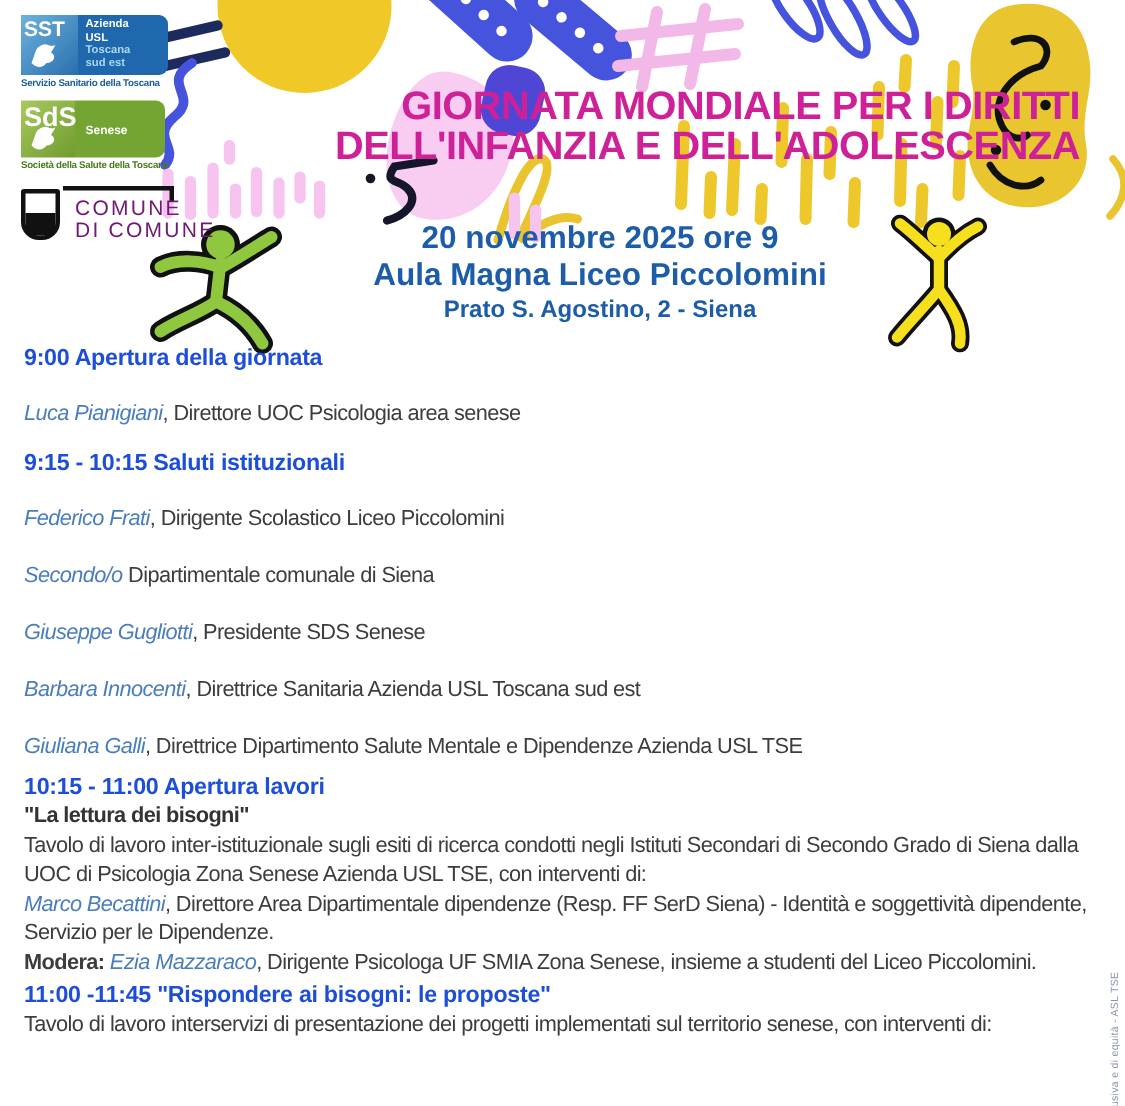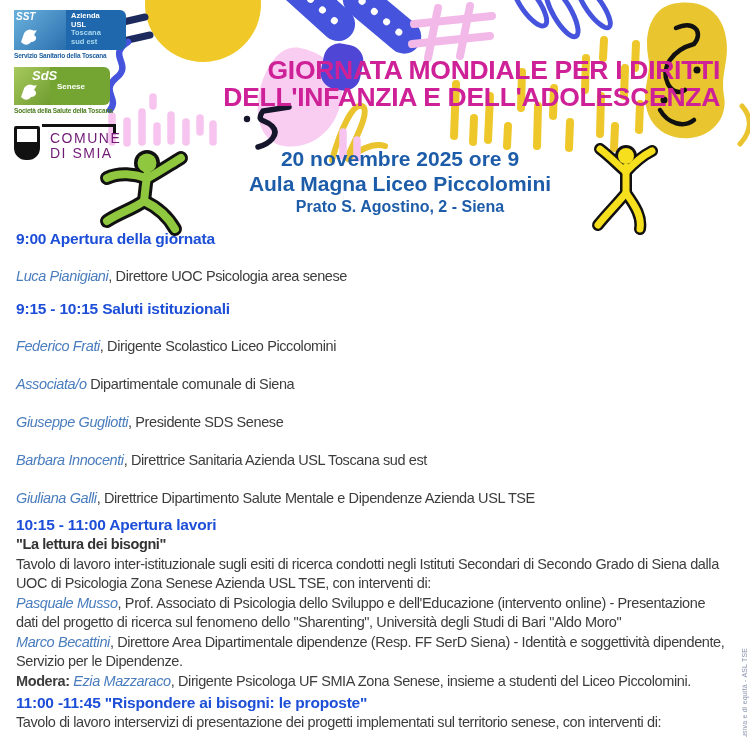--- a/index.html
+++ b/index.html
@@ -6,30 +6,30 @@
   html,body { width:750px; height:737px; }
   body { font-family:"Liberation Sans", sans-serif; background:#ffffff; }
   .poster { position:relative; width:750px; height:737px; overflow:hidden; background:#fff; }
 
   
   .decor { position:absolute; left:0; top:0; z-index:0; }
 
   
   .logos { position:absolute; left:14px; top:10px; z-index:3; width:130px; }
   .logo-row { display:flex; align-items:stretch; }
-  .sst-square { width:52px; height:40px; background:linear-gradient(135deg,#6cb2dd,#2a6fae); color:#fff;
-    font-weight:bold; font-style:italic; font-size:10px; padding:1px 2px; position:relative; }
+  .sst-square { width:38px; height:40px; background:linear-gradient(135deg,#6cb2dd,#2a6fae); color:#fff;
+    font-weight:bold; font-size:14px; padding:1px 2px; position:relative; }
   .sst-square .peg { position:absolute; left:4px; top:16px; }
   .sst-panel { width:60px; height:40px; background:#1f68ad; border-radius:0 6px 6px 0; padding:2px 0 0 5px; }
   .sst-panel div { color:#fff; font-weight:bold; font-size:7.5px; line-height:8.5px; }
   .sst-panel div.lt { color:#a8d8f0; }
   .logo-caption { font-size:6.5px; font-weight:bold; color:#1c5d9e; margin-top:2px; white-space:nowrap; letter-spacing:-0.2px; }
   .sds { margin-top:8px; }
   .sds-square { width:36px; height:38px; background:linear-gradient(135deg,#a8c95e,#6f9c2f); color:#fff;
-    font-weight:bold; font-style:italic; font-size:13px; padding:1px 18px; position:relative; }
+    font-weight:bold; font-size:18px; padding:1px 2px; position:relative; }
   .sds-square .peg { position:absolute; left:4px; top:14px; }
   .sds-panel { width:60px; height:38px; background:#74a532; border-radius:0 6px 6px 0; display:flex; align-items:center; padding-left:7px; }
   .sds-panel div { color:#fff; font-weight:bold; font-size:8px; }
   .logo-caption.green { color:#4c7c1f; }
   .comune { margin-top:10px; position:relative; width:130px; height:44px; }
   .comune .bar { position:absolute; left:28px; top:0; width:74px; height:3px; background:#111; }
   .comune .bar:after { content:""; position:absolute; right:0; top:0; width:3px; height:10px; background:#111; }
   .shield { position:absolute; left:0; top:2px; width:26px; height:34px; border:3px solid #111;
     border-radius:2px 2px 12px 12px; background:linear-gradient(to bottom,#fff 46%,#111 46%); }
   .comune-text { position:absolute; left:36px; top:7px; color:#701a75; font-size:14px; letter-spacing:1.5px; line-height:15px; }
@@ -191,21 +191,21 @@
         </div>
       </div>
       <div class="logo-caption green">Società della Salute della Toscana</div>
     </div>
 
     <div class="comune">
       <div class="bar"></div>
       <div class="shield"></div>
       <div class="comune-text">
         <div>COMUNE</div>
-        <div>DI SMIA</div>
+        <div>DI COMUNE</div>
       </div>
     </div>
   </div>
 
   <div class="title">
     <div>GIORNATA MONDIALE PER I DIRITTI</div>
     <div>DELL'INFANZIA E DELL'ADOLESCENZA</div>
   </div>
 
   <div class="event">
@@ -252,29 +252,28 @@
     <circle cx="38" cy="13" r="8" fill="#f6e01e"></circle>
   </svg>
 
   <div class="program">
 
     <div class="sec-header">9:00 Apertura della giornata</div>
     <div class="row"><span class="name">Luca Pianigiani</span><span>, Direttore UOC Psicologia area senese</span></div>
 
     <div class="sec-header gap12">9:15 - 10:15 Saluti istituzionali</div>
     <div class="row"><span class="name">Federico Frati</span><span>, Dirigente Scolastico Liceo Piccolomini</span></div>
-    <div class="row"><span class="name">Associata/o</span><span> Dipartimentale comunale di Siena</span></div>
+    <div class="row"><span class="name">Secondo/o</span><span> Dipartimentale comunale di Siena</span></div>
     <div class="row"><span class="name">Giuseppe Gugliotti</span><span>, Presidente SDS Senese</span></div>
     <div class="row"><span class="name">Barbara Innocenti</span><span>, Direttrice Sanitaria Azienda USL Toscana sud est</span></div>
     <div class="row"><span class="name">Giuliana Galli</span><span>, Direttrice Dipartimento Salute Mentale e Dipendenze Azienda USL TSE</span></div>
 
     <div class="sec-header gap6">10:15 - 11:00 Apertura lavori</div>
     <div class="subtitle">"La lettura dei bisogni"</div>
     <div>Tavolo di lavoro inter-istituzionale sugli esiti di ricerca condotti negli Istituti Secondari di Secondo Grado di Siena dalla UOC di Psicologia Zona Senese Azienda USL TSE, con interventi di:</div>
-    <div><span class="name">Pasquale Musso</span><span>, Prof. Associato di Psicologia dello Sviluppo e dell'Educazione (intervento online) - Presentazione dati del progetto di ricerca sul fenomeno dello "Sharenting", Università degli Studi di Bari "Aldo Moro"</span></div>
     <div><span class="name">Marco Becattini</span><span>, Direttore Area Dipartimentale dipendenze (Resp. FF SerD Siena) - Identità e soggettività dipendente, Servizio per le Dipendenze.</span></div>
     <div><span class="modera-label">Modera:</span><span class="name"> Ezia Mazzaraco</span><span>, Dirigente Psicologa UF SMIA Zona Senese, insieme a studenti del Liceo Piccolomini.</span></div>
 
     <div class="sec-header gap2">11:00 -11:45 "Rispondere ai bisogni: le proposte"</div>
     <div>Tavolo di lavoro interservizi di presentazione dei progetti implementati sul territorio senese, con interventi di:</div>
   </div>
 
   <div class="side-credit">clusiva e di equità - ASL TSE</div>
 
 </div>

